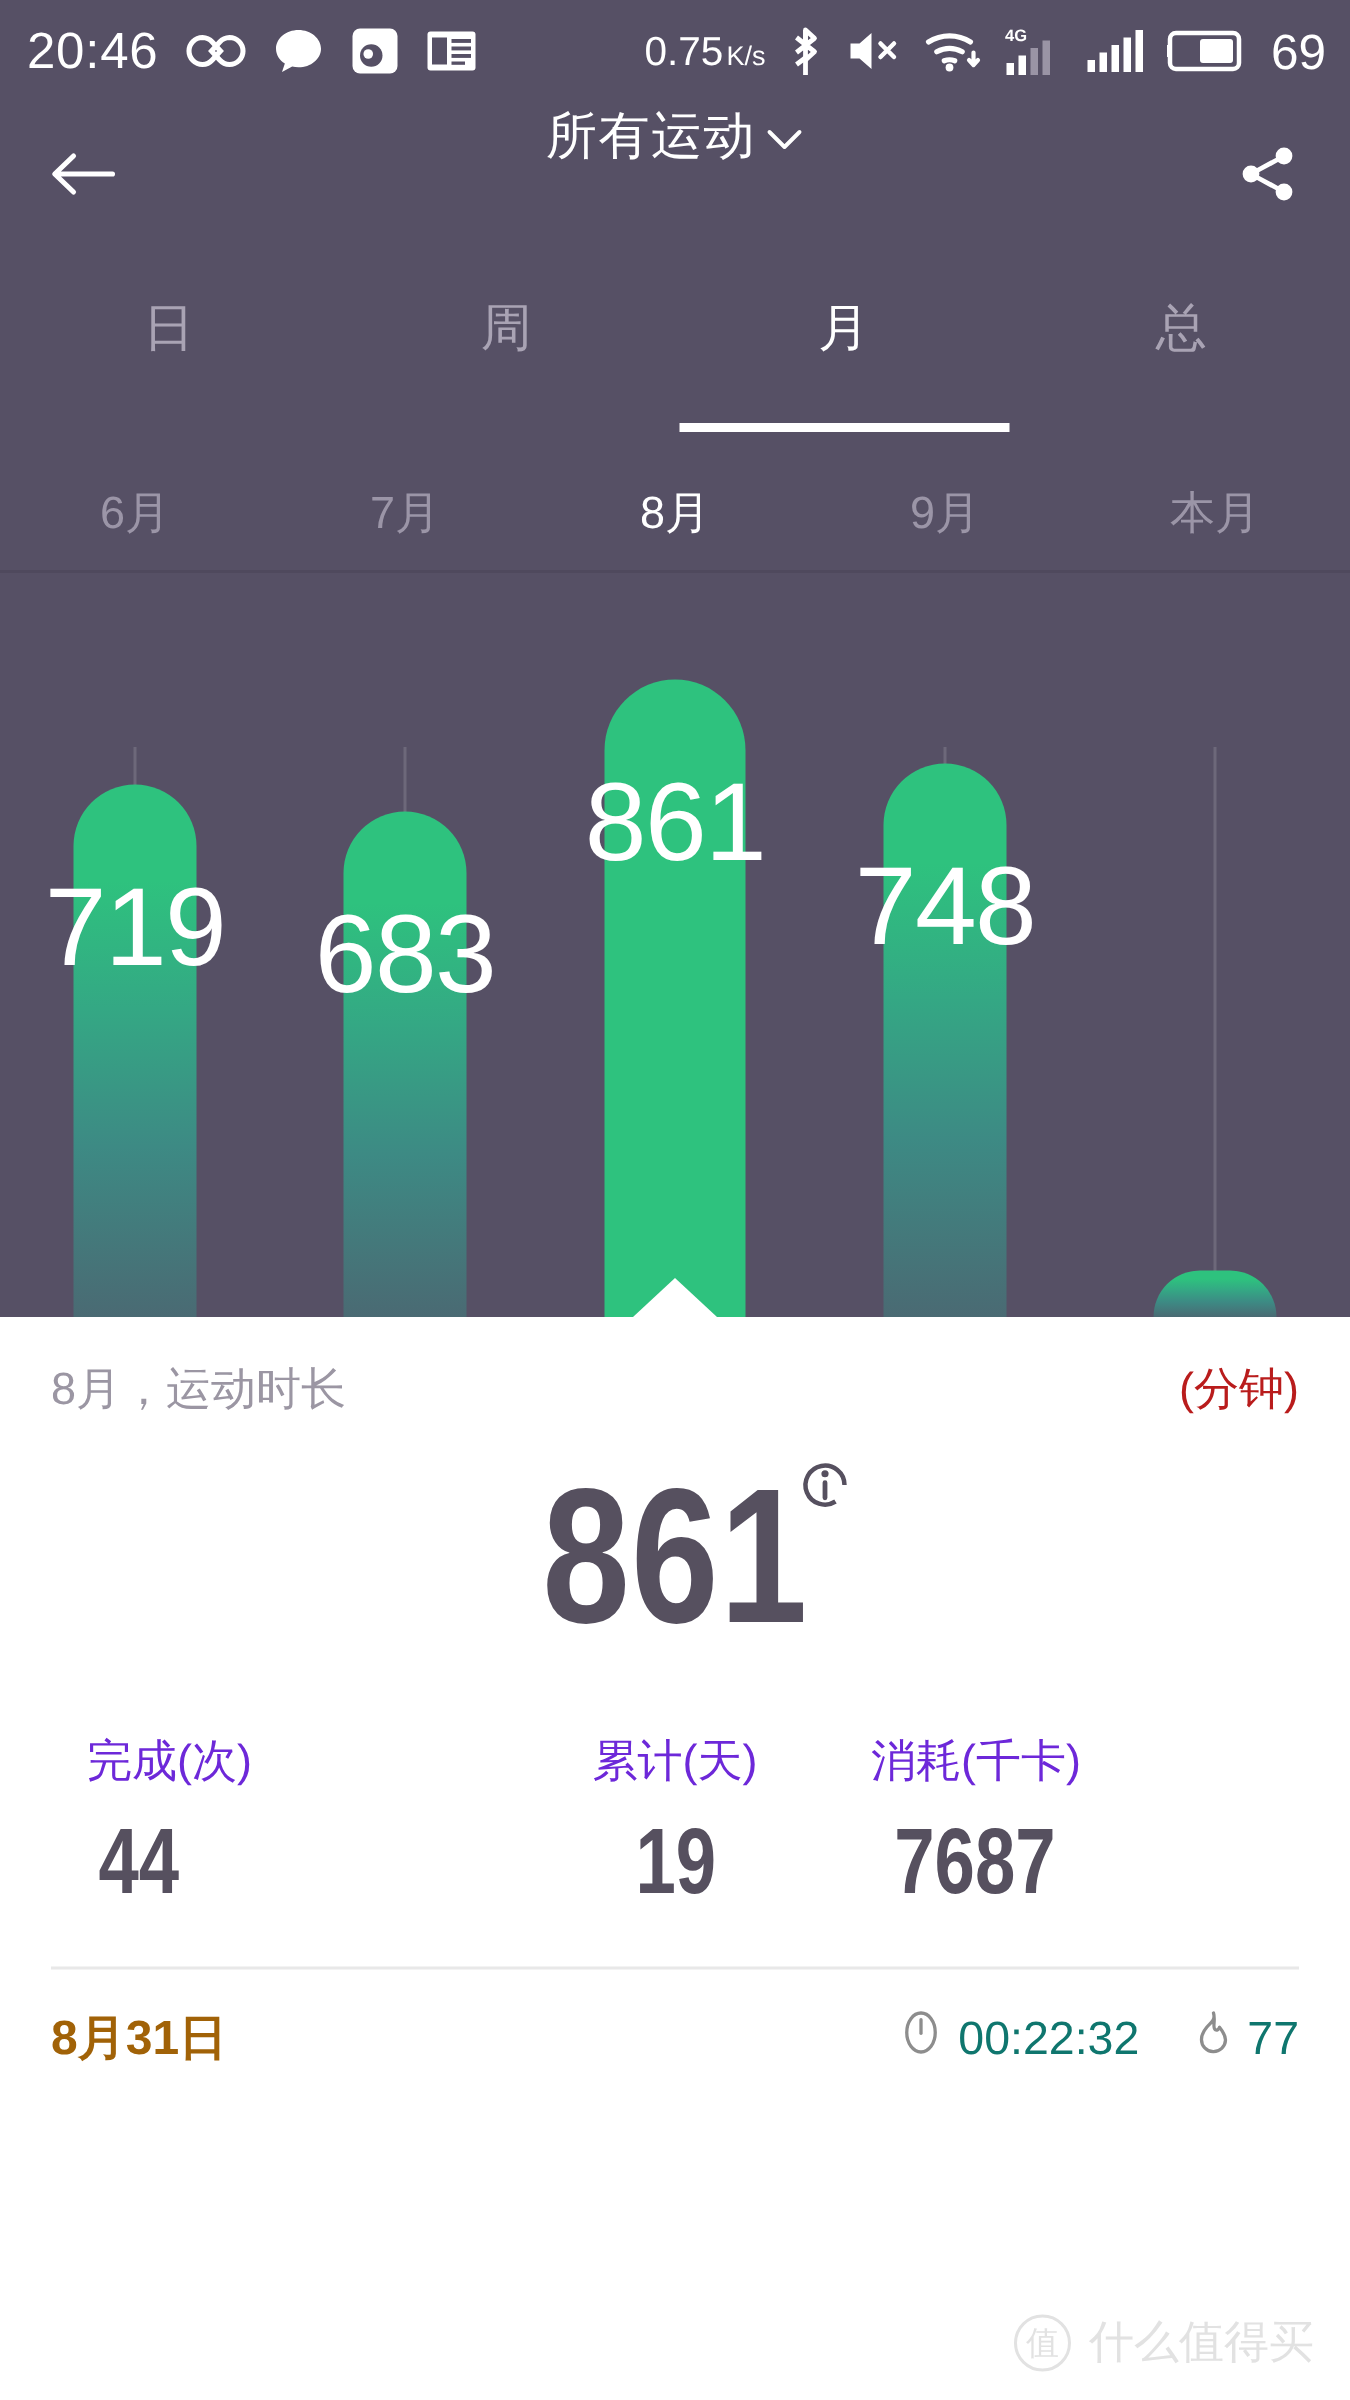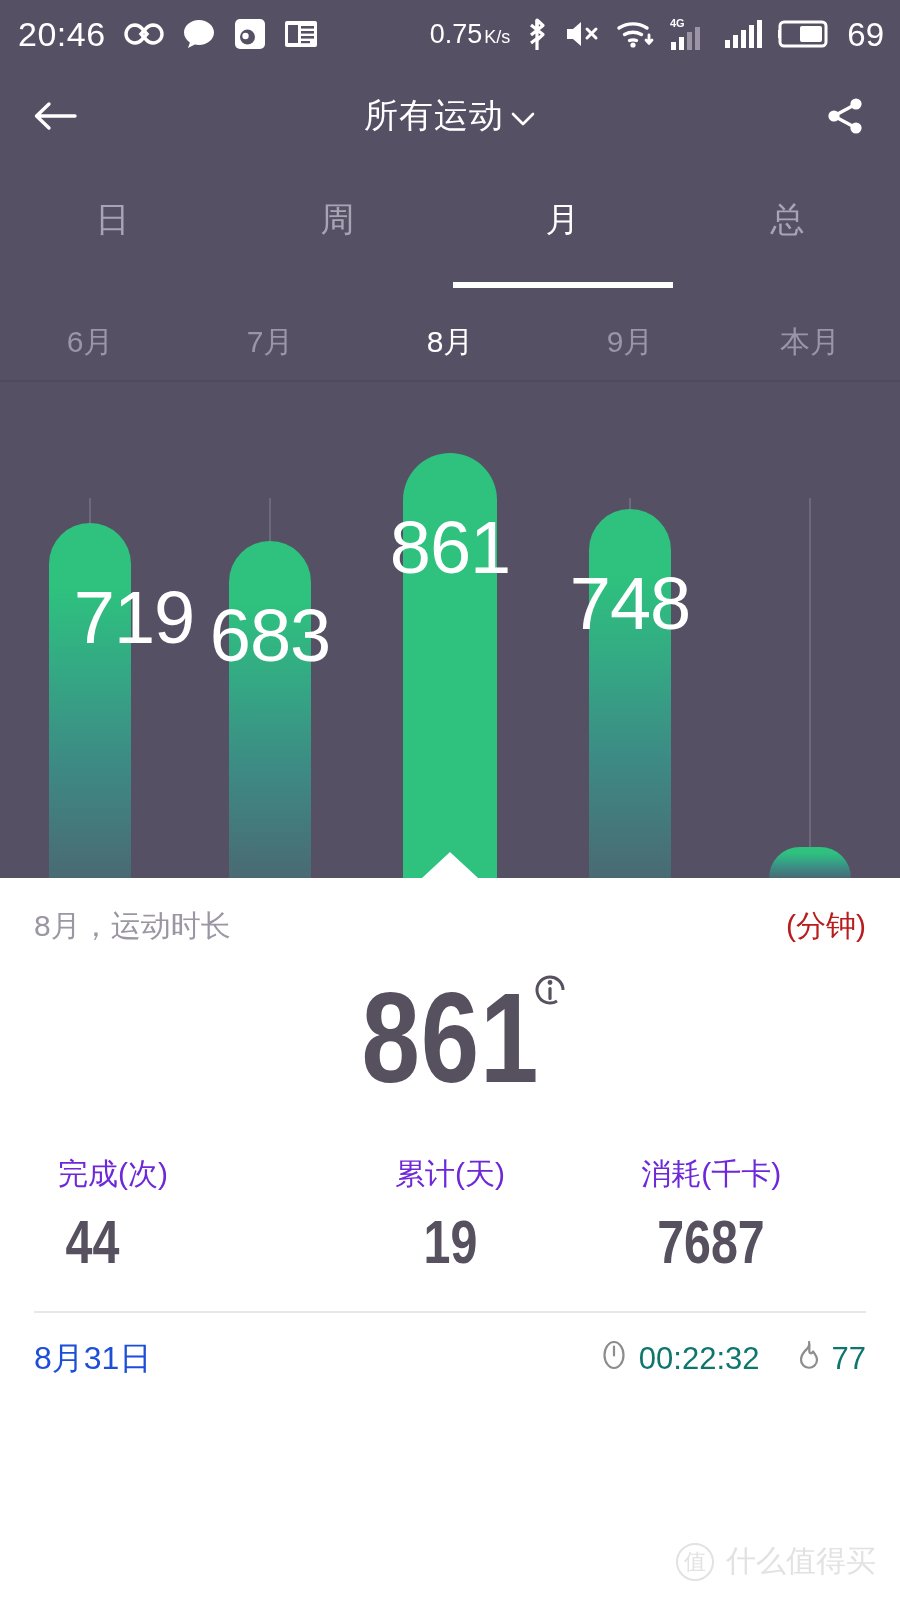--- a/index.html
+++ b/index.html
@@ -23,21 +23,21 @@
   .sb-net .unit{ font-size:18px; margin-left:2px; }
   .sb-batt-num{ font-size:33px; line-height:1; margin-left:3px; }
   .icon{ display:inline-flex; align-items:center; justify-content:center; }
 
   
   .dark{
     position:absolute; left:0; top:68px; width:900px; height:810px;
     background:#565065; overflow:hidden;
   }
   .appbar{
-    position:relative; height:96px; display:flex; align-items:center;
+    position:relative; height:96px; display:flex; 
   }
   .back-btn{ width:110px; height:96px; display:flex; align-items:center; justify-content:center; }
   .appbar-title{
     position:absolute; left:0; right:0; text-align:center;
     color:#ffffff; font-size:34px; font-weight:300; letter-spacing:1px;
     display:flex; align-items:center; justify-content:center; gap:6px;
   }
   .share-btn{ margin-left:auto; width:110px; height:96px; display:flex; align-items:center; justify-content:center; }
 
   .tabs{ position:relative; height:110px; display:flex; align-items:center; }
@@ -106,28 +106,28 @@
   .stats{ display:flex; padding:30px 0 0 0; }
   .stat{ flex:1; text-align:center; }
   .stat .k{ color:#6d28d9; font-size:30px; font-weight:300; }
   .stat .v{
     margin-top:16px;
     font-family:"Liberation Sans Narrow","Liberation Sans",sans-serif;
     font-size:62px; font-weight:bold; color:#56505f; line-height:1;
     transform:scaleX(.78); display:inline-block;
   }
   .stat:first-child{ text-align:left; padding-left:58px; }
-  .stat:last-child{ text-align:center; padding-right:58px; }
+  .stat:last-child{ text-align:left; padding-right:58px; }
 
   .divider{ margin:38px 34px 0 34px; height:2px; background:#e8e8e8; }
 
   .dayrow{
     height:92px; padding:0 34px; display:flex; align-items:center;
   }
-  .dayrow .date{ color:#1d4ed8; font-size:32px; font-weight:400; }
+  .dayrow .date{ color:#a16207; font-size:32px; font-weight:700; }
   .dayrow .metrics{ margin-left:auto; display:flex; align-items:center; gap:34px; }
   .metric{ display:flex; align-items:center; gap:10px; color:#0f766e; font-size:31px; font-weight:300; }
 
   .actrow{ height:110px; padding:0 34px; display:flex; align-items:center; }
   .actcircle{
     width:62px; height:62px; border-radius:50%; background:#5f7080;
     display:flex; align-items:center; justify-content:center; flex:0 0 auto;
   }
   .acttext{ margin-left:80px; color:#4d4d4d; font-size:33px; font-weight:300; }
 
@@ -311,21 +311,21 @@
             <div class="pointer"></div>
           </div>
           <div class="bar" style="left: 589px; width: 82px; bottom: 0px; height: 369px; border-radius: 41px 41px 0px 0px;">
             <div class="fill" style="border-radius: 41px 41px 0px 0px; background: linear-gradient(rgb(46, 194, 126) 0%, rgb(46, 194, 126) 18%, rgb(52, 168, 132) 42%, rgb(61, 138, 132) 68%, rgb(74, 106, 115) 100%);"></div>
           </div>
           <div class="bar" style="left: 769px; width: 82px; bottom: 0px; height: 31px; border-radius: 41px 41px 0px 0px;">
             <div class="fill" style="border-radius: 41px 41px 0px 0px; background: linear-gradient(rgb(46, 194, 126) 0%, rgb(46, 194, 126) 18%, rgb(52, 168, 132) 42%, rgb(61, 138, 132) 68%, rgb(74, 106, 115) 100%);"></div>
           </div>
         </div>
       <div id="labels-layer">
-          <div class="barval" style="left: 90px; top: 263px; margin-left: 44px;">719</div>
+          <div class="barval" style="left: 90px; top: 263px;">719</div>
           <div class="barval" style="left: 270px; top: 281px;">683</div>
           <div class="barval" style="left: 450px; top: 193px;">861</div>
           <div class="barval" style="left: 630px; top: 249px;">748</div>
         </div>
     </div>
   </div>
 
   <div class="card">
 
     <div class="card-head">

